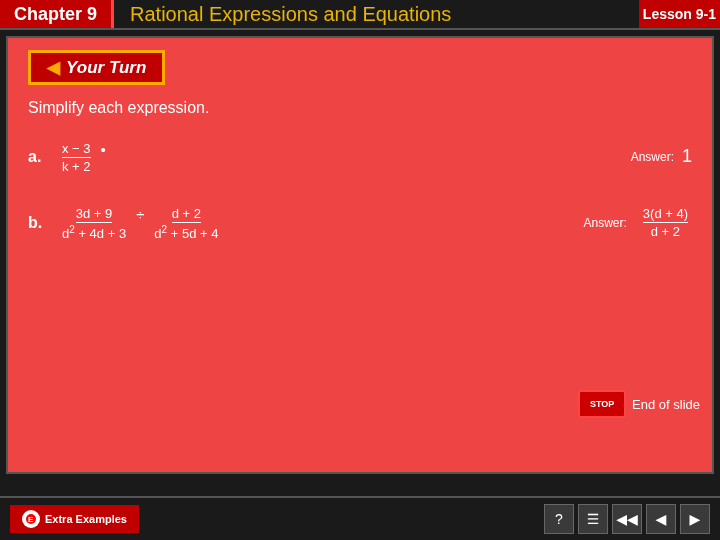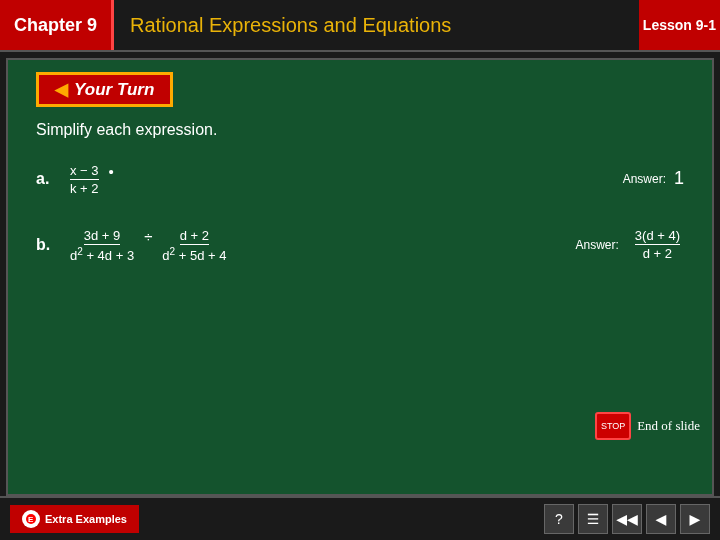--- a/index.html
+++ b/index.html
@@ -10,21 +10,21 @@
       background: #1a1a1a;
       font-family: Arial, sans-serif;
       overflow: hidden;
       position: relative;
     }
 
     
     .header {
       display: flex;
       align-items: center;
-      height: 52px;
+      height: 30px;
       background: #1a1a1a;
       border-bottom: 2px solid #555;
     }
 
     .chapter-badge {
       background: #c00000;
       color: white;
       font-size: 18px;
       font-weight: bold;
       padding: 4px 14px;
@@ -47,25 +47,25 @@
       font-size: 14px;
       font-weight: bold;
       padding: 4px 4px;
       height: 100%;
       display: flex;
       align-items: center;
     }
 
     
     .main-content {
-      background: #14532d;
+      background: #ef4444;
       margin: 6px;
       border: 2px solid #555;
       height: calc(540px - 42px - 48px - 12px);
-      padding: 12px 28px;
+      padding: 12px 20px;
       position: relative;
     }
 
     
     .your-turn-banner {
       display: inline-flex;
       align-items: center;
       background: #c00000;
       color: white;
       font-size: 17px;
@@ -227,37 +227,36 @@
     .end-of-slide {
       position: absolute;
       bottom: 54px;
       right: 12px;
       display: flex;
       align-items: center;
       gap: 6px;
     }
 
     .stop-icon {
-      width: 36px;
+      width: 48px;
       height: 28px;
       background: #cc0000;
       border: 2px solid #ff4444;
       border-radius: 3px;
       display: flex;
       align-items: center;
       justify-content: center;
       color: white;
       font-size: 9px;
-      font-weight: normal;
+      font-weight: bold;
     }
 
     .end-text {
       color: white;
       font-size: 13px;
-      font-family: Liberation Serif, serif;
     }
 
     
     sup {
       font-size: 10px;
       vertical-align: super;
     }
   </style>
 </head>
 <body>

